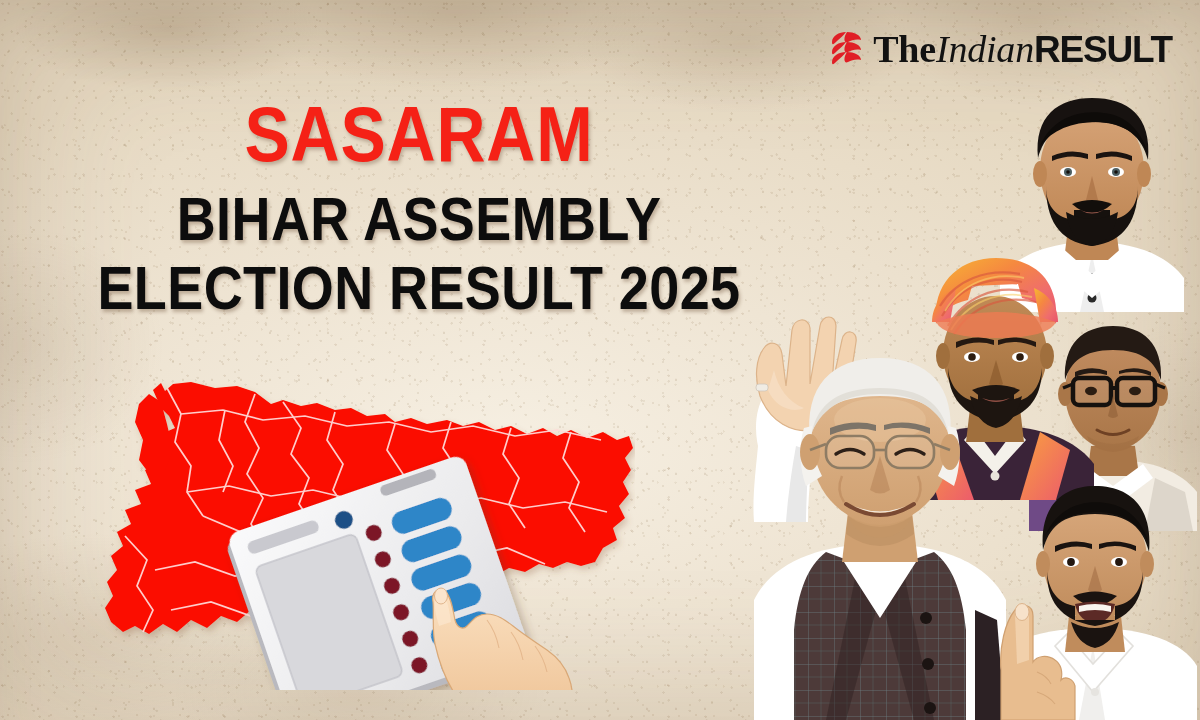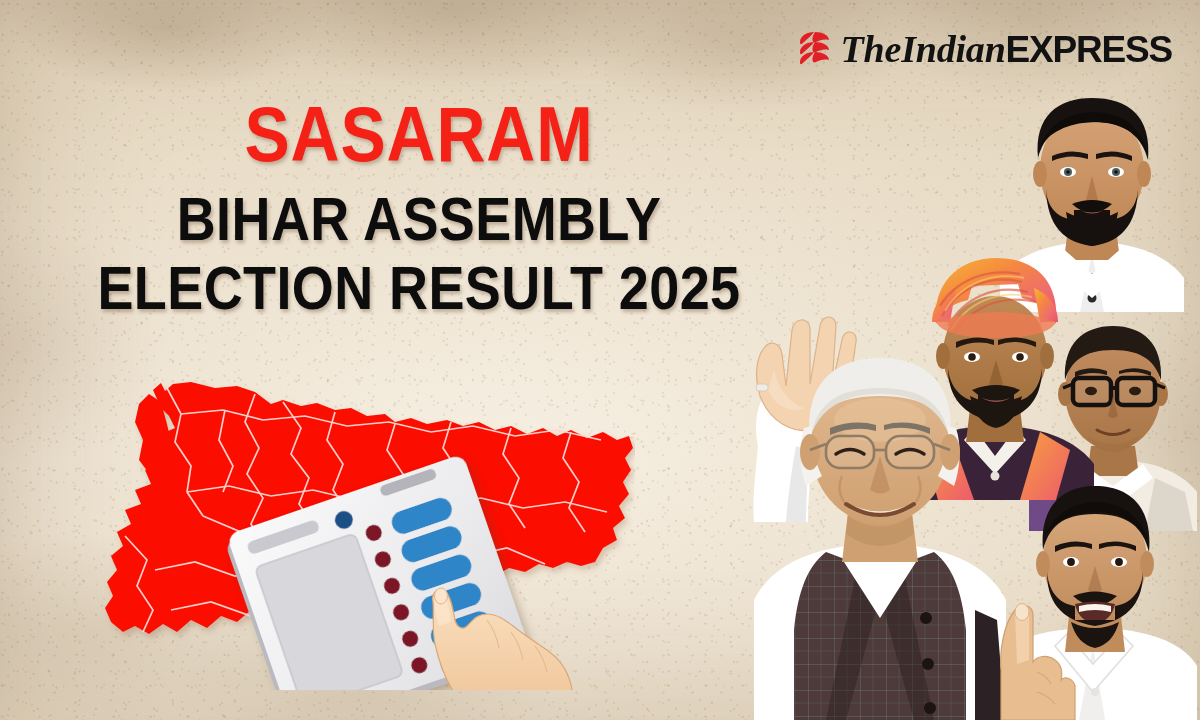--- a/index.html
+++ b/index.html
@@ -75,22 +75,22 @@
     display:flex; align-items:center; gap:9px;
     z-index:40;
   }
   .logo-mark { width:34px; height:38px; display:block; }
   .logo-text {
     font-family:"Liberation Serif", serif;
     font-size:38px; line-height:1;
     color:#121212; letter-spacing:-.2px;
     white-space:nowrap;
   }
-  .logo-the { font-style:italic; font-weight:700;margin-top:20px; }
-  .logo-indian { font-style:italic; font-weight:700; }
+  .logo-the { font-weight:700;margin-top:20px; }
+  .logo-indian { font-style:italic; font-weight:400; }
   .logo-express {
     font-family:"Liberation Sans", sans-serif;
     font-weight:700; font-style:normal;
     letter-spacing:-1.2px; font-size:37px;
   }
 
   
   .headline { position:absolute; left:0; top:96px; width:790px; z-index:35;padding-left:48px; }
   .hl-line {
     text-align:center;
@@ -610,16 +610,16 @@
     <svg class="logo-mark" viewBox="0 0 34 38">
       <g fill="#e01f26">
         <path d="M2,12 C2,6 9,2 16,2 C13,6 10,8 7,11 C4,14 2,16 2,12 Z"></path>
         <path d="M17,2 C24,2 31,5 31,10 C26,9 22,10 18,12 C14,14 13,8 17,2 Z"></path>
         <path d="M2,22 C2,16 9,12 16,12 C13,16 10,18 7,21 C4,24 2,26 2,22 Z"></path>
         <path d="M17,12 C24,12 31,15 31,20 C26,19 22,20 18,22 C14,24 13,18 17,12 Z"></path>
         <path d="M2,32 C2,26 9,22 16,22 C13,26 10,28 7,31 C4,34 2,36 2,32 Z"></path>
         <path d="M17,22 C24,22 31,25 31,30 C26,29 22,30 18,32 C14,34 13,28 17,22 Z"></path>
       </g>
     </svg>
-    <div class="logo-text"><span class="logo-the">The</span><span class="logo-indian">Indian</span><span class="logo-express">EXPRESS</span></div>
+    <div class="logo-text"><span class="logo-the">The</span><span class="logo-indian">Indian</span><span class="logo-express">RESULT</span></div>
   </div>
 
 </div>
 
 </body></html>

